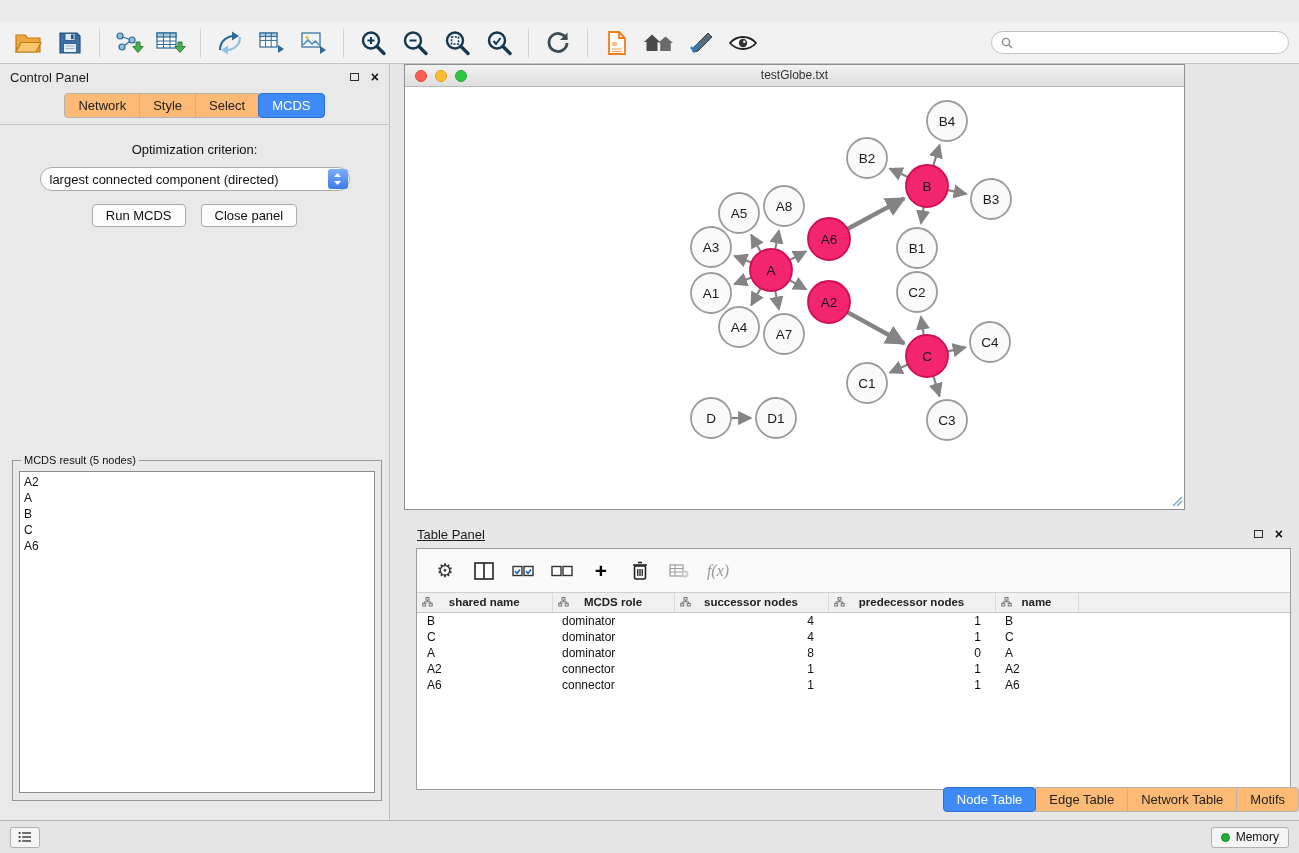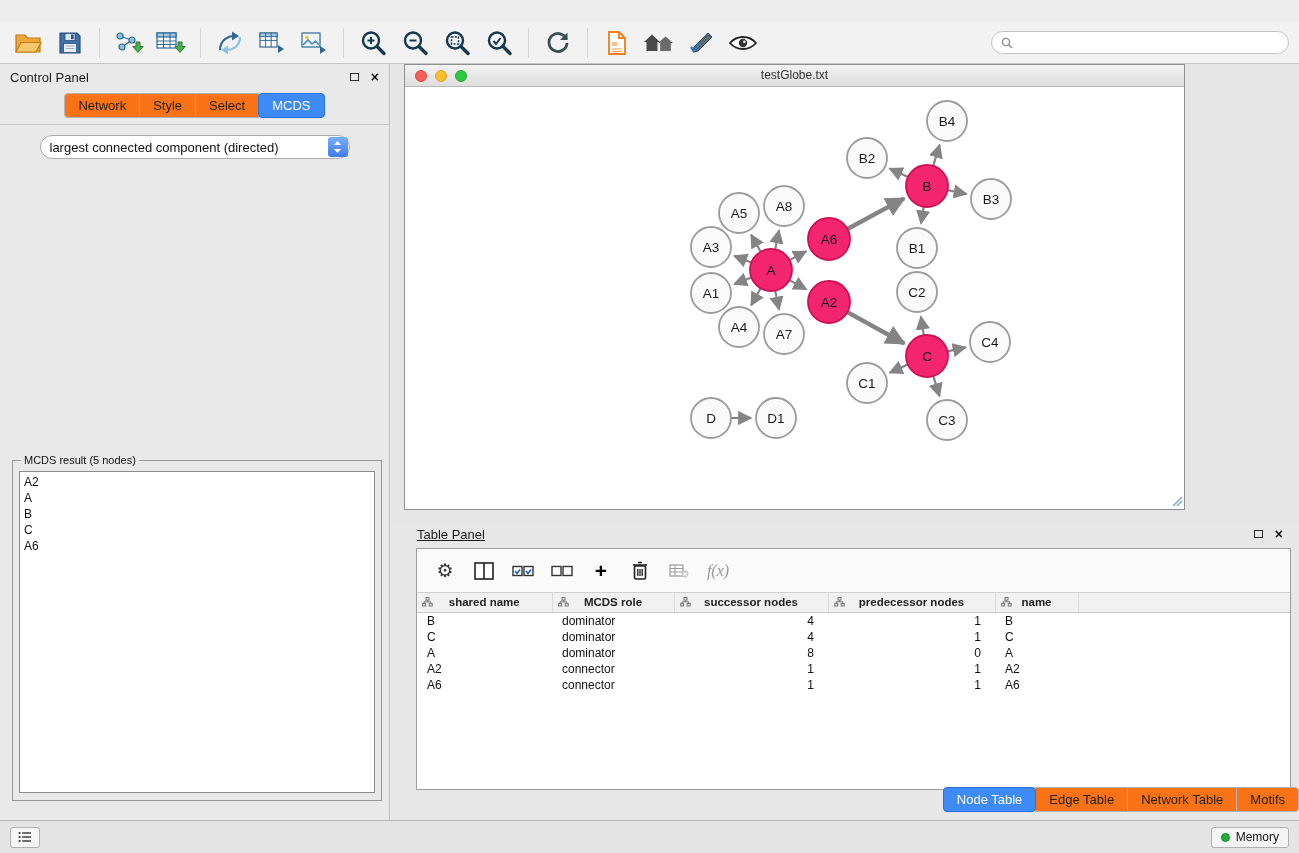--- a/index.html
+++ b/index.html
@@ -26,21 +26,21 @@
 
   
   .control-panel { position:absolute; left:0; top:0; bottom:0; width:390px; background:#e9e9e9; border-right:1px solid #bcbcbc; }
   .cp-header { height:26px; display:flex; align-items:center; padding:0 10px; }
   .cp-title { font-size:13px; color:#1c1c1c; }
   .win-icons { margin-left:auto; display:flex; gap:12px; align-items:center; }
   .float-icon { width:9px; height:8px; border:1.5px solid #2c2c2c; display:inline-block; }
   .close-x { font-size:14px; font-weight:bold; color:#121212; line-height:1; }
   .cp-tabs { display:flex; justify-content:center; margin-top:3px; }
   .cp-tabline { border-bottom:1px solid #c6c6c6; margin-top:6px; }
-  .tab { padding:4px 13px; font-size:13px; color:#222; background:#f97316; border:1px solid #b4b4b4; margin-left:-1px; position:relative; cursor:default; }
+  .tab { padding:4px 13px; font-size:13px; color:#222; background:#fdba74; border:1px solid #b4b4b4; margin-left:-1px; position:relative; cursor:default; }
   .tab:first-child { border-top-left-radius:4px; border-bottom-left-radius:4px; margin-left:0; }
   .tab:last-child { border-top-right-radius:4px; border-bottom-right-radius:4px; }
   .tab.active { background:#3e8af6; color:#fff; border-color:#2b6fdb; border-radius:4px; z-index:2; }
   .opt-label { text-align:center; font-size:13px; margin-top:17px; color:#111; }
   .dropdown { position:relative; width:310px; height:24px; margin:10px auto 0; background:#fff; border:1px solid #ababab; border-radius:12px; display:flex; align-items:center; padding-left:9px; font-size:13px; color:#111; }
   .dd-stepper { position:absolute; right:1px; top:1px; bottom:1px; width:20px; background:linear-gradient(#79aef8,#3f7be9); border-radius:3px; display:flex; align-items:center; justify-content:center; }
   .cp-buttons { display:flex; justify-content:center; gap:15px; margin-top:13px; }
   .cp-btn { font-size:13px; color:#111; background:#fcfcfc; border:1px solid #ababab; border-radius:4px; padding:3px 13px; }
   fieldset.mcds { position:absolute; left:12px; width:370px; top:390px; bottom:19px; border:1px solid #979797; padding:5px 6px 7px; background:transparent; }
   fieldset.mcds legend { font-size:11px; color:#111; padding:0 3px; margin-left:2px; }
@@ -236,28 +236,33 @@
           <span class="close-x">×</span>
         </span>
       </div>
       <div class="cp-tabs" id="cp-tabs">
           <div class="tab">Network</div>
           <div class="tab">Style</div>
           <div class="tab">Select</div>
           <div class="tab active">MCDS</div>
         </div>
       <div class="cp-tabline"></div>
+      <div class="opt-label">Optimization criterion:</div>
       <div class="dropdown">
         <span class="dd-text">largest connected component (directed)</span>
         <span class="dd-stepper">
           <svg width="9" height="14" viewBox="0 0 9 14">
               <path d="M4.5 1 L8 5 H1 z" fill="#fff"></path>
               <path d="M4.5 13 L1 9 H8 z" fill="#fff"></path>
             </svg>
         </span>
+      </div>
+      <div class="cp-buttons">
+        <button class="cp-btn">Run MCDS</button>
+        <button class="cp-btn">Close panel</button>
       </div>
       <fieldset class="mcds">
         <legend>MCDS result (5 nodes)</legend>
         <div class="mcds-box" id="mcds-list">
             <div class="mcds-item">A2</div>
             <div class="mcds-item">A</div>
             <div class="mcds-item">B</div>
             <div class="mcds-item">C</div>
             <div class="mcds-item">A6</div>
           </div>

